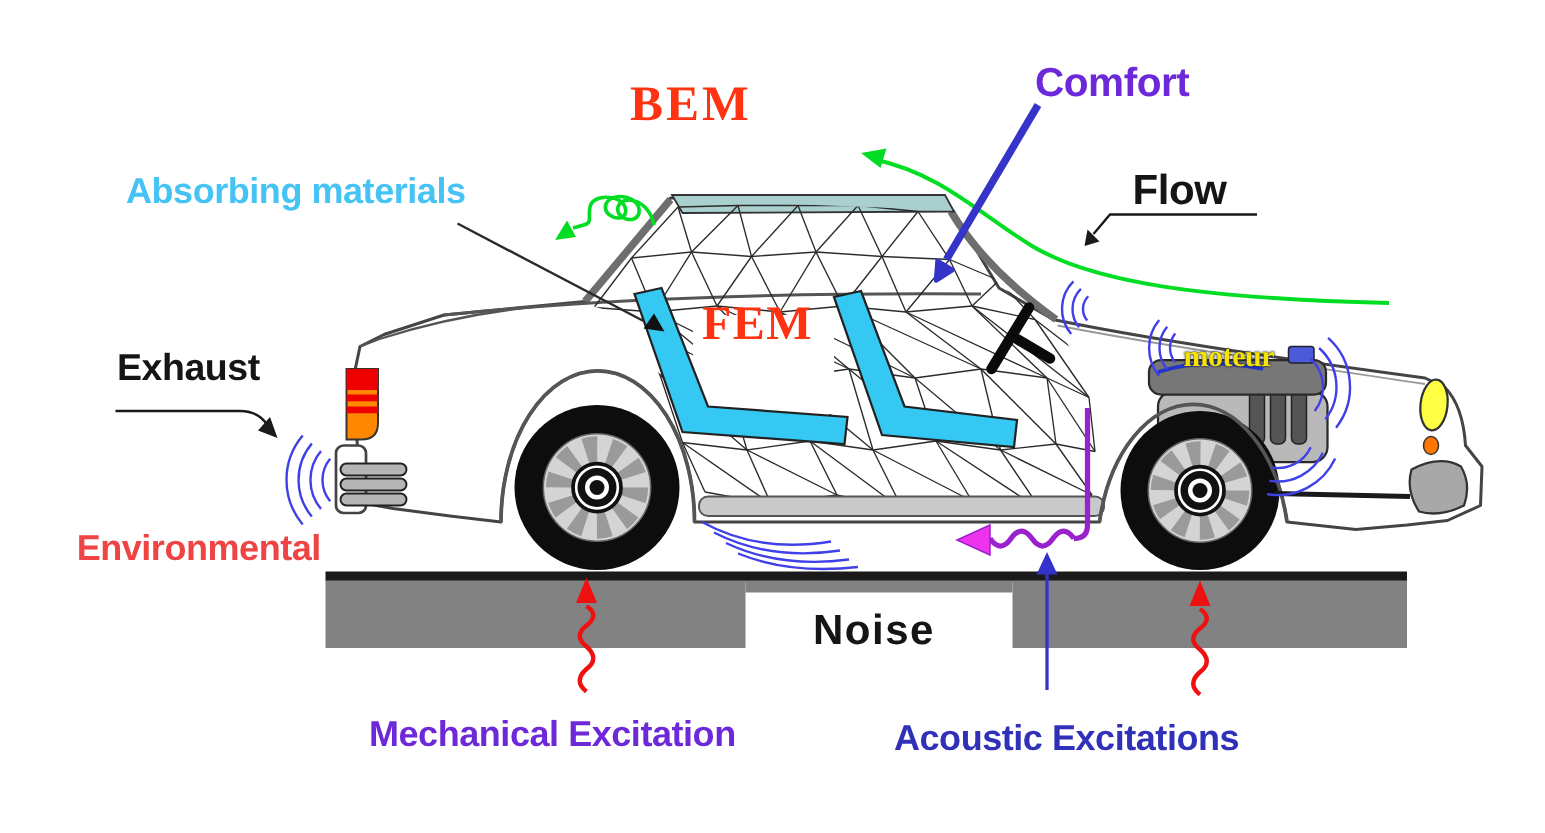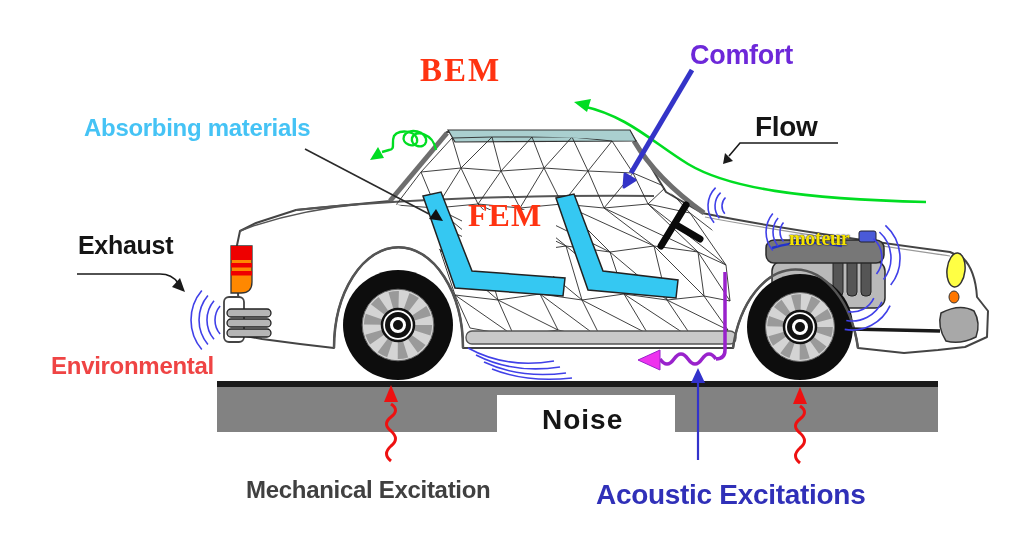--- a/index.html
+++ b/index.html
@@ -10,22 +10,22 @@
   .lbl-bem{left:420px;top:52px;font-family:"Liberation Serif",serif;font-size:33px;color:#ff3311;letter-spacing:2px;}
   .lbl-fem{left:468px;top:197px;font-family:"Liberation Serif",serif;font-size:32px;color:#ff3311;letter-spacing:1px;}
   .lbl-comfort{left:690px;top:40px;font-size:27px;color:#6d28d9;}
   .lbl-absorbing{left:84px;top:114px;font-size:24px;color:#45c3f5;}
   .lbl-flow{left:755px;top:111px;font-size:28px;color:#151515;font-weight:600;}
   .lbl-exhaust{left:78px;top:231px;font-size:25px;color:#151515;text-align:center;}
   .lbl-env{left:30px;top:351px;width:205px;text-align:center;font-size:24px;color:#ef4444;line-height:1.22;}
   .lbl-moteur{left:789px;top:227px;font-family:"Liberation Serif",serif;font-size:20px;color:#f5e400;
               text-shadow:0 0 2px #223,0 0 1px #223;}
   .lbl-road{left:542px;top:404px;font-size:28px;color:#151515;letter-spacing:1px;}
-  .lbl-mech{left:246px;top:476px;font-size:24px;color:#404040;}
-  .lbl-acoustic{left:596px;top:479px;font-size:28px;color:#3030b8;}
+  .lbl-mech{left:246px;top:476px;font-size:24px;color:#6d28d9;}
+  .lbl-acoustic{left:596px;top:479px;font-size:24px;color:#3030b8;}
 </style>
 </head>
 <body>
 
 <div class="stage">
 
 <svg id="diag" width="1030" height="555" viewBox="0 0 1030 555">
   <defs>
     <clipPath id="cabinClip">
       <polygon points="392,203 447,133 630,140 666,190 703,214 731,263 737,300 737,334 700,346 640,349 540,348 468,333 446,275 430,215"></polygon>

